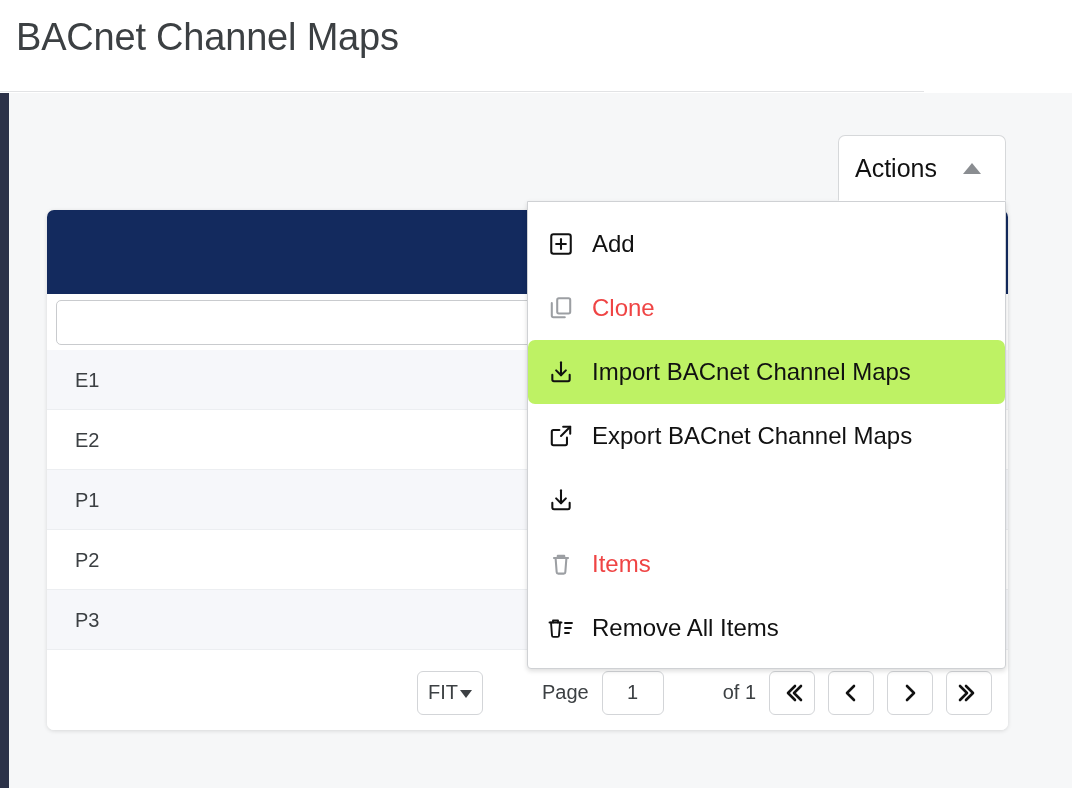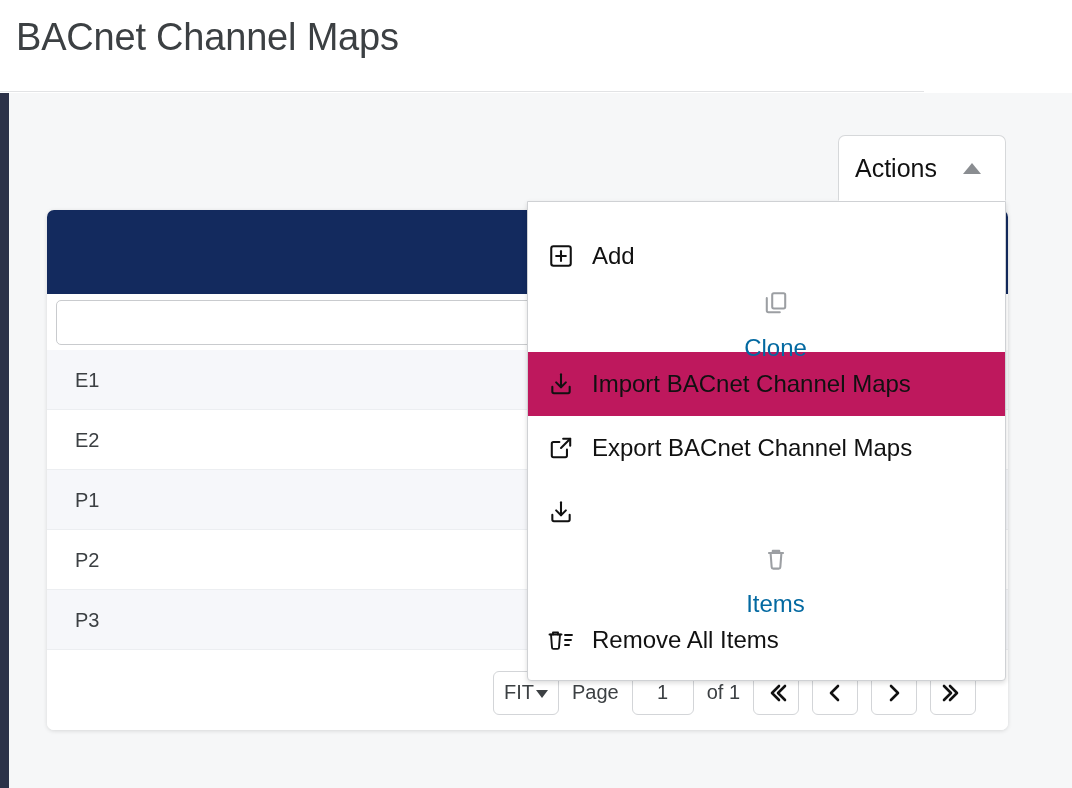--- a/index.html
+++ b/index.html
@@ -68,34 +68,34 @@
     border-bottom: 1px solid #eceef1;
   }
   .row.odd  { background: #f6f7fa; }
   .row.even { background: #ffffff; }
 
   
   .pager {
     position: absolute; left: 0; bottom: 0; width: 961px; height: 75px;
     background: #ffffff;
     display: flex; align-items: center; justify-content: flex-end;
-    padding-right: 32px; gap: 13px;
+    padding-right: 16px; gap: 13px;
   }
   .fit-select {
     display: flex; align-items: center; gap: 2px;
     height: 44px; padding: 0 10px;
     border: 1px solid #d3d5d8; border-radius: 6px; background: #fff;
     font-size: 20px; color: #3c4043; cursor: pointer;
   }
   .chev-down {
     width: 0; height: 0; border-left: 6px solid transparent;
     border-right: 6px solid transparent; border-top: 8px solid #3c4043;
     margin-top: 3px;
   }
-  .pg-label { font-size: 20px; color: #3c4043; }
+  .pg-label { font-size: 20px; color: #3c4043; margin-left: 46px; }
   .pg-input {
     width: 62px; height: 44px; text-align: center;
     border: 1px solid #d3d5d8; border-radius: 6px; background: #fff;
     font-family: "Liberation Sans", sans-serif; font-size: 20px; color: #3c4043;
     outline: none;
   }
   .pg-btn {
     width: 46px; height: 44px;
     border: 1px solid #d3d5d8; border-radius: 6px; background: #fff;
     display: flex; align-items: center; justify-content: center;
@@ -122,30 +122,30 @@
   }
 
   
   .dropdown {
     position: absolute; left: 527px; top: 201px; width: 479px;
     background: #ffffff;
     border: 1px solid #cfd1d4;
     border-radius: 0 0 4px 4px;
     box-shadow: 0 2px 5px rgba(0,0,0,0.14);
     z-index: 20;
-    padding: 22px 0 8px 0;
+    padding: 10px 0 8px 0;
   }
   .menu-item {
     display: flex; align-items: center;
     height: 64px; padding-left: 18px; gap: 16px;
     font-size: 24px; color: #111; cursor: pointer;
     white-space: nowrap;
   }
-  .menu-item.disabled { color: #0369a1; cursor: default; flex-direction: column; }
-  .menu-item.highlight { background: #be185d; }
+  .menu-item.disabled { color: #ef4444; cursor: default; }
+  .menu-item.highlight { background: #bef264; border-radius: 7px; }
   .mi-icon {
     width: 30px; height: 30px;
     display: flex; align-items: center; justify-content: center;
     flex: 0 0 30px;
   }
   .mi-icon svg { display: block; }
 </style>
 </head>
 <body>
 

